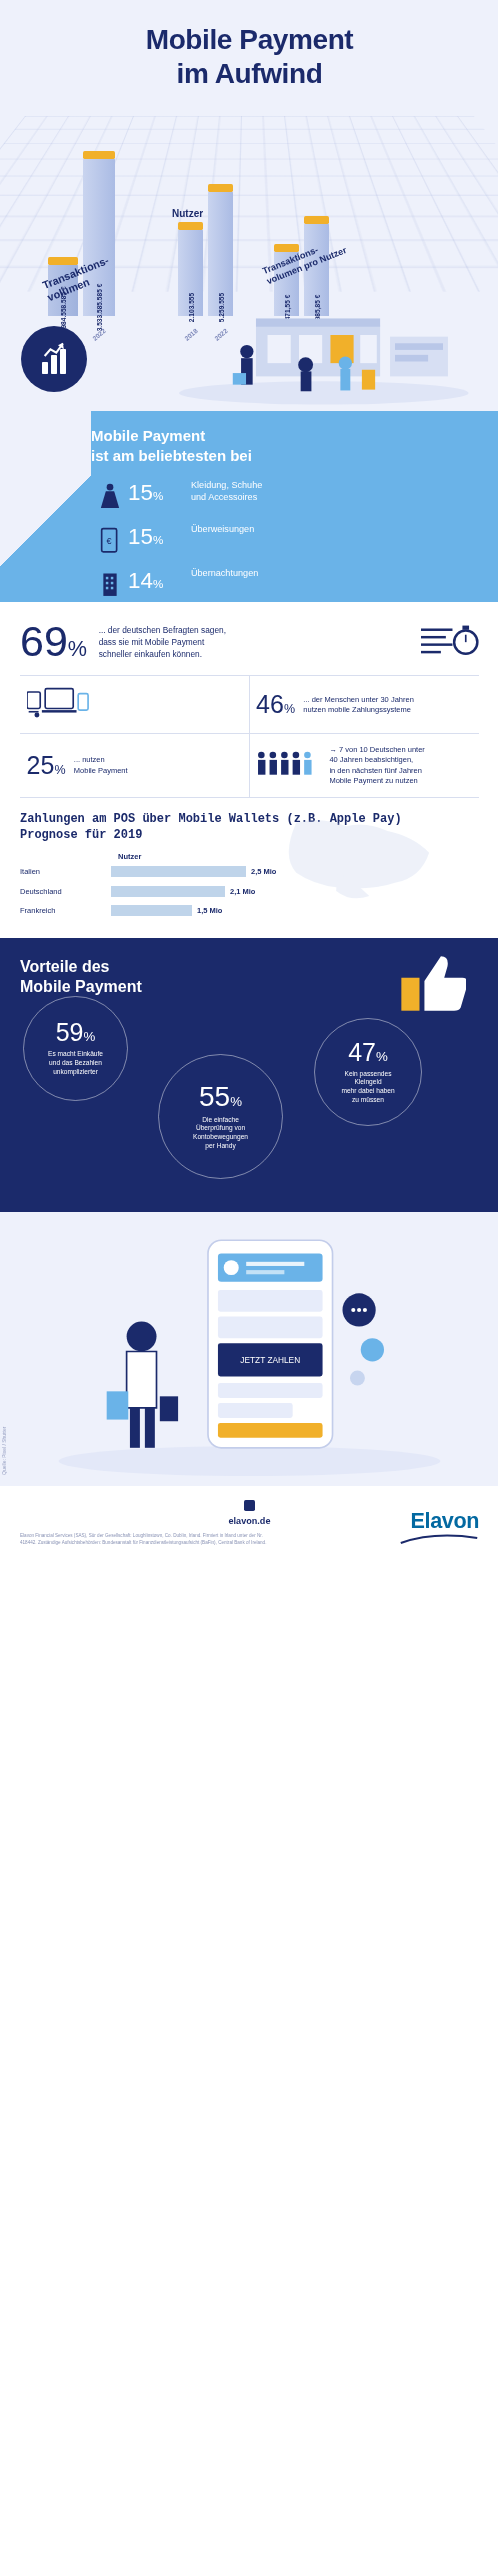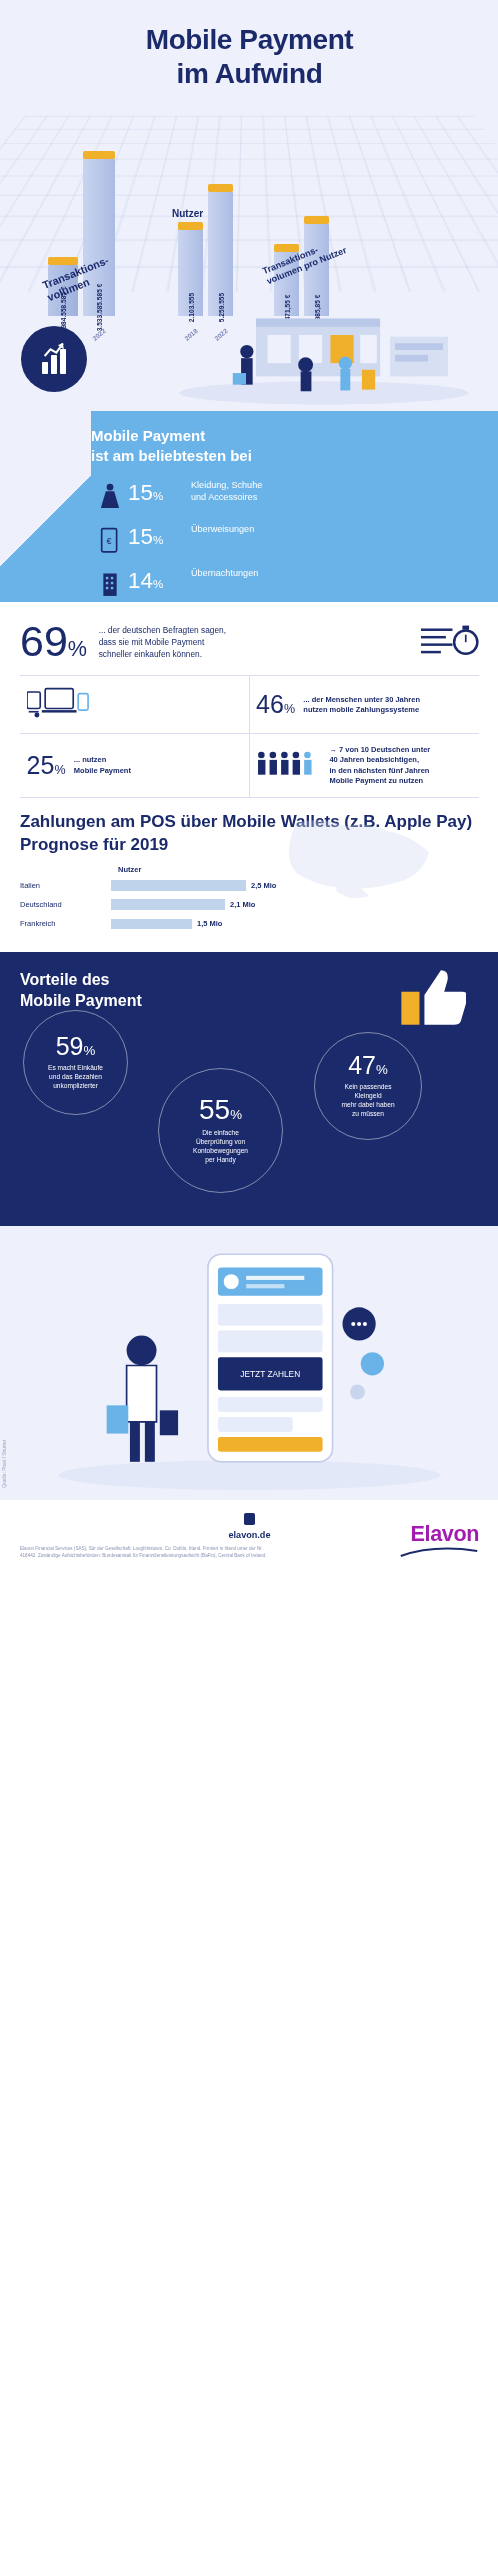--- a/index.html
+++ b/index.html
@@ -116,25 +116,25 @@
   .sec-stats { background: #fff; padding: 18.3px 20px 8.3px 20px; }
   .big-row { display: flex; align-items: center; gap: 11.6px; }
   .big-pct { font-size: 43px; color: #1b2a6b; font-weight: 300; line-height: 1; }
   .big-pct small { font-size: 21.6px; }
   .big-txt { font-size: 8.3px; color: #1b2a6b; line-height: 1.45; flex: 1; }
   .stat-grid { display: grid; grid-template-columns: 1fr 1fr; margin-top: 11.6px; border-top: 0.8px solid #d8deef; }
   .cell { padding: 10.8px 6.6px; border-bottom: 0.8px solid #d8deef; display: flex; align-items: center; gap: 8.3px; }
   .cell.rb { border-right: 0.8px solid #d8deef; }
   .cell .num { font-size: 25px; color: #1b2a6b; font-weight: 300; line-height: 1; }
   .cell .num small { font-size: 12.5px; }
-  .cell .t { font-size: 7.5px; color: #1b2a6b; line-height: 1.35; font-weight: bold; }
+  .cell .t { font-size: 7.5px; color: #1b2a6b; line-height: 1.35; }
 
   
   .sec-pos { background: #fff; padding: 5px 20px 16.6px 20px; }
-  .pos-title { font-size: 17px; font-weight: bold; color: #1b2a6b; line-height: 1.35; }
+  .pos-title { font-size: 12px; font-weight: bold; color: #1b2a6b; line-height: 1.35; font-family: Liberation Mono, monospace; }
   .pos-sub { font-size: 7.5px; font-weight: bold; color: #1b2a6b; margin: 8.3px 0 3.3px 98px; }
   .hrow { display: flex; align-items: center; height: 16px; margin-bottom: 3.3px; }
   .hname { width: 91px; font-size: 7.5px; color: #1b2a6b; }
   .hbar { height: 10.8px; background: #bfd4ea; position: relative; }
   .hval { font-size: 7.5px; color: #1b2a6b; font-weight: bold; margin-left: 5px; }
   .map-bg {
     position: absolute; right: 20px; top: 0; width: 216px; height: 125px;
     opacity: .35;
   }
 
@@ -161,21 +161,21 @@
     white-space: nowrap;
   }
 
   
   .footer { background: #fff; padding: 13.3px 20px; position: relative; height: 80px; }
   .foot-brand { display: flex; align-items: center; gap: 5px; flex-direction: column; }
   .foot-brand .sq { width: 11.6px; height: 11.6px; background: #1b2a6b; border-radius: 1.7px; }
   .foot-brand .nm { font-size: 9.1px; font-weight: bold; color: #1b2a6b; }
   .foot-txt { font-size: 4.6px; color: #8a93b5; line-height: 1.5; margin-top: 6.6px; width: 249px; }
   .foot-logo { position: absolute; right: 20px; top: 21.6px; text-align: right; }
-  .foot-logo .w { font-size: 21.6px; color: #a21caf; font-weight: bold; letter-spacing: -0.4px; }
+  .foot-logo .w { font-size: 21.6px; color: #0369a1; font-weight: bold; letter-spacing: -0.4px; }
 </style>
 </head>
 <body>
 
 <div class="page">
 
   <section class="hero">
     <div class="hero-title">
       <div>Mobile Payment</div>
       <div>im Aufwind</div>

